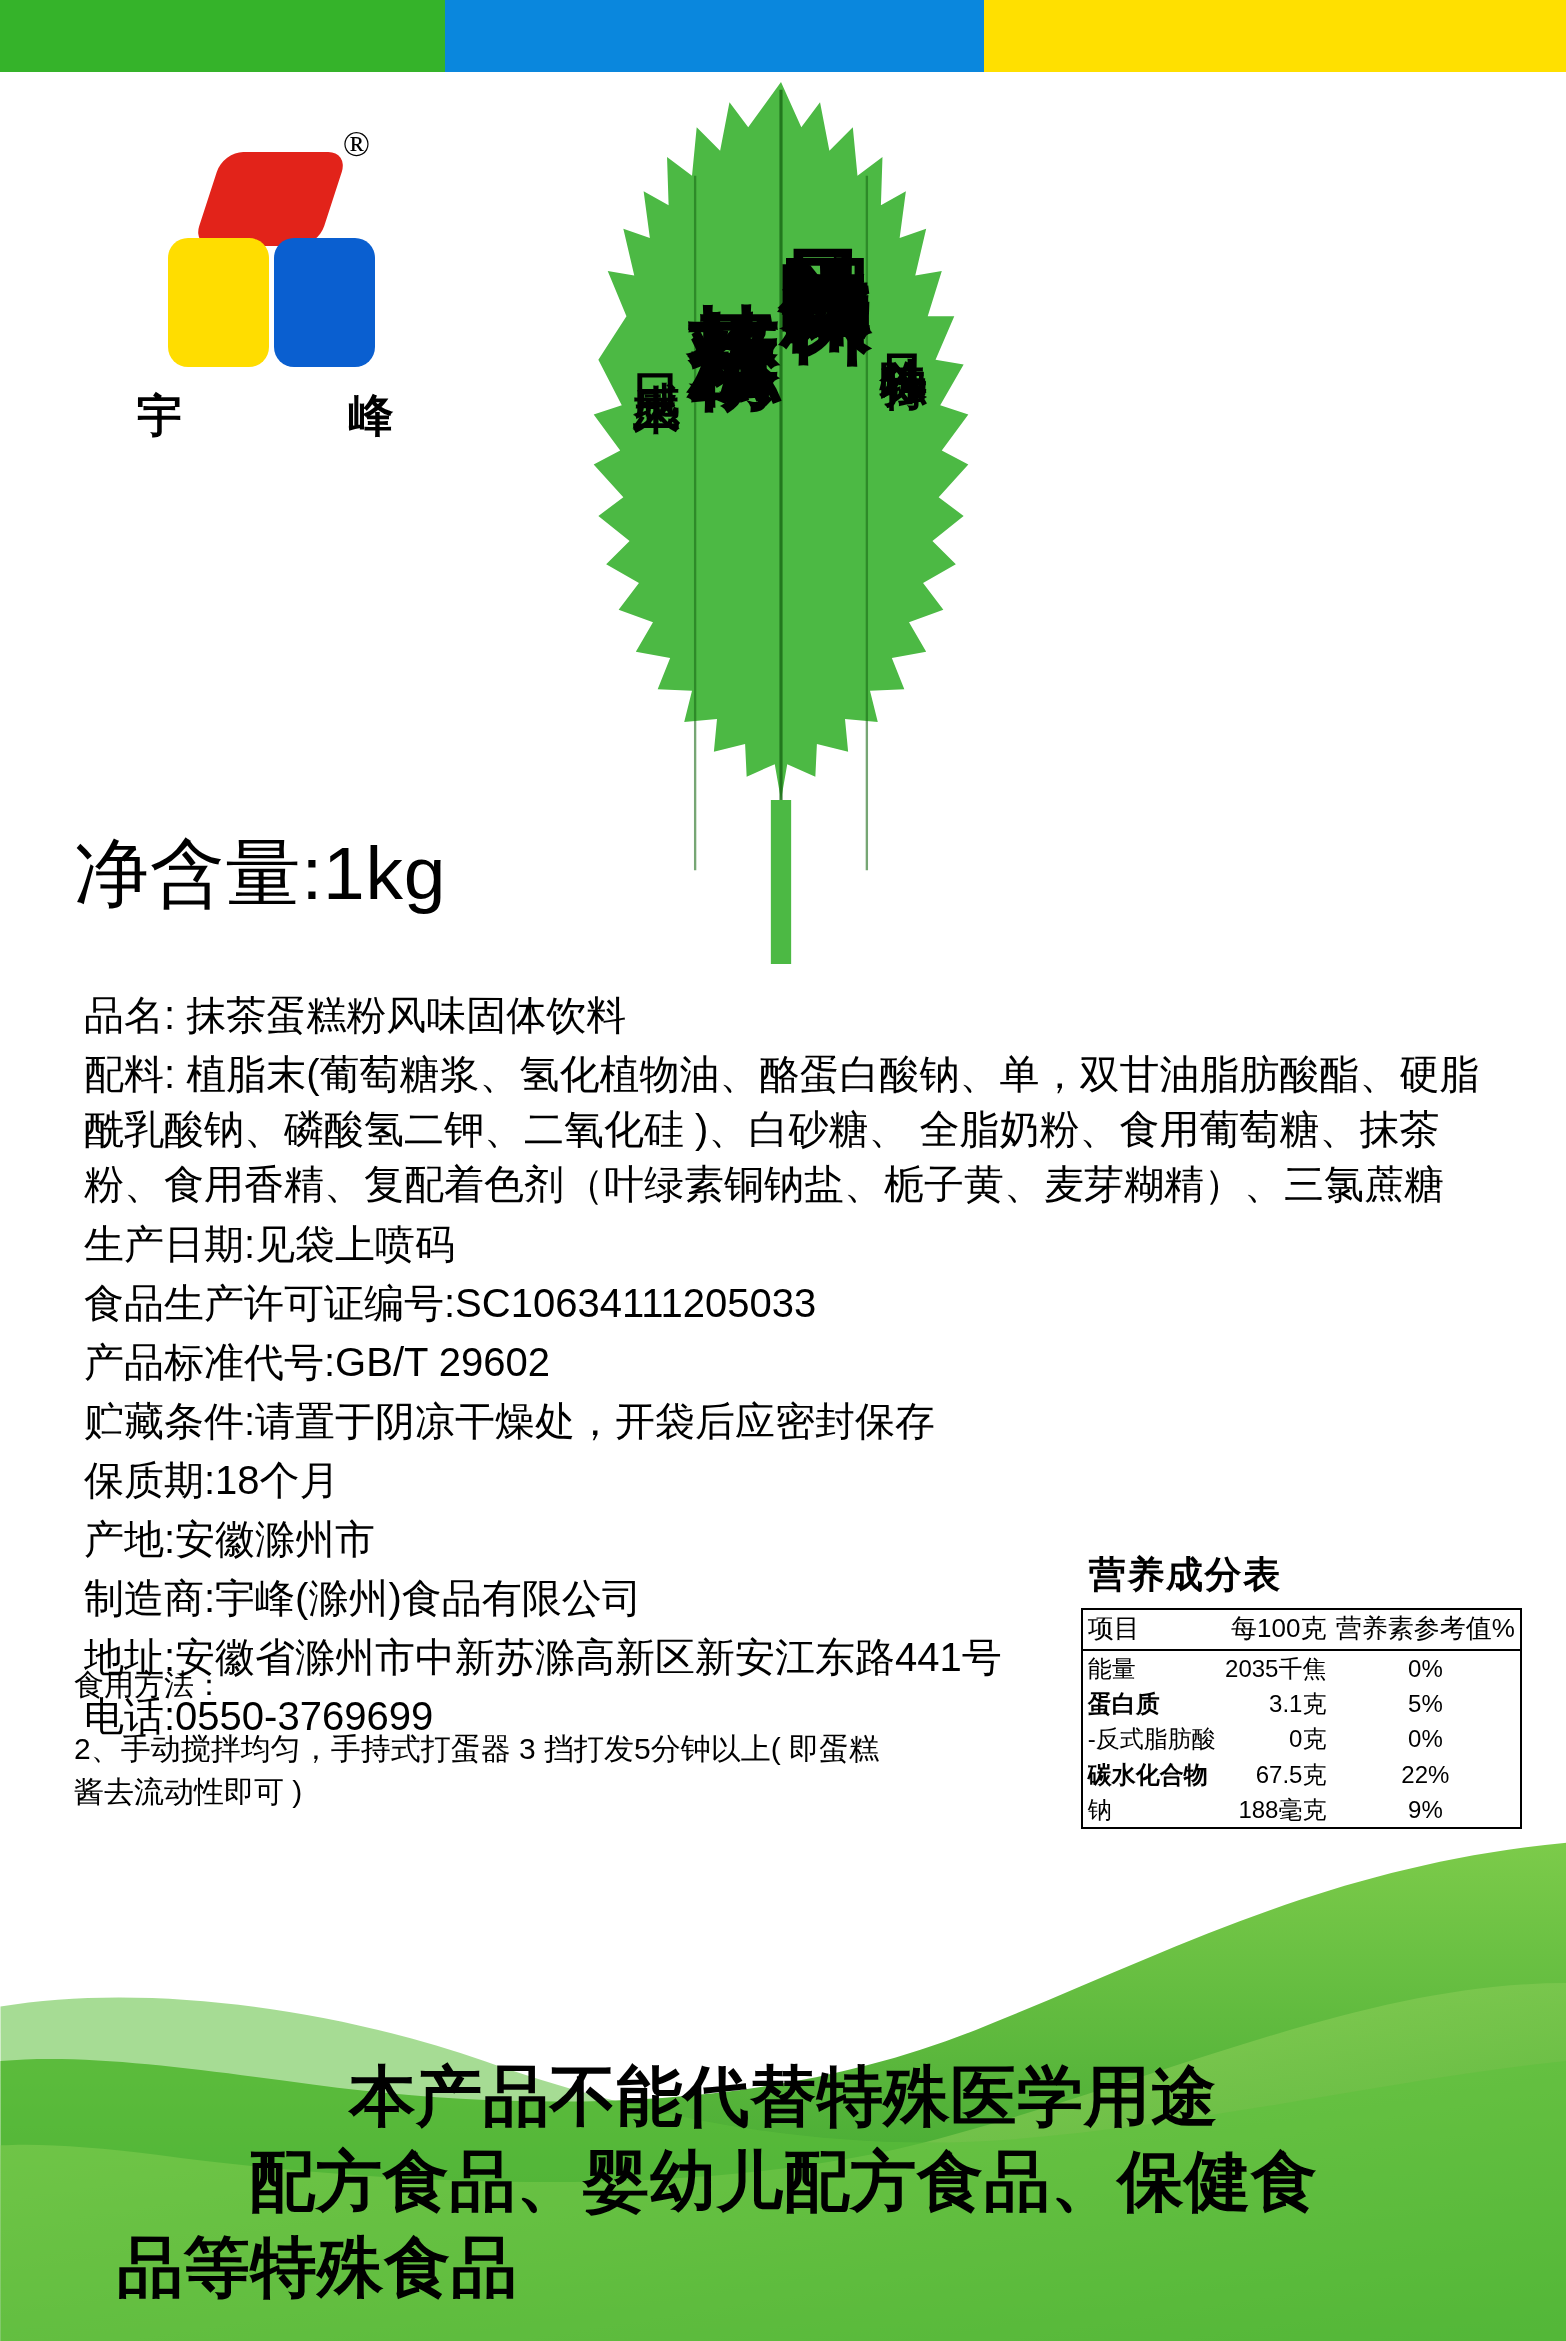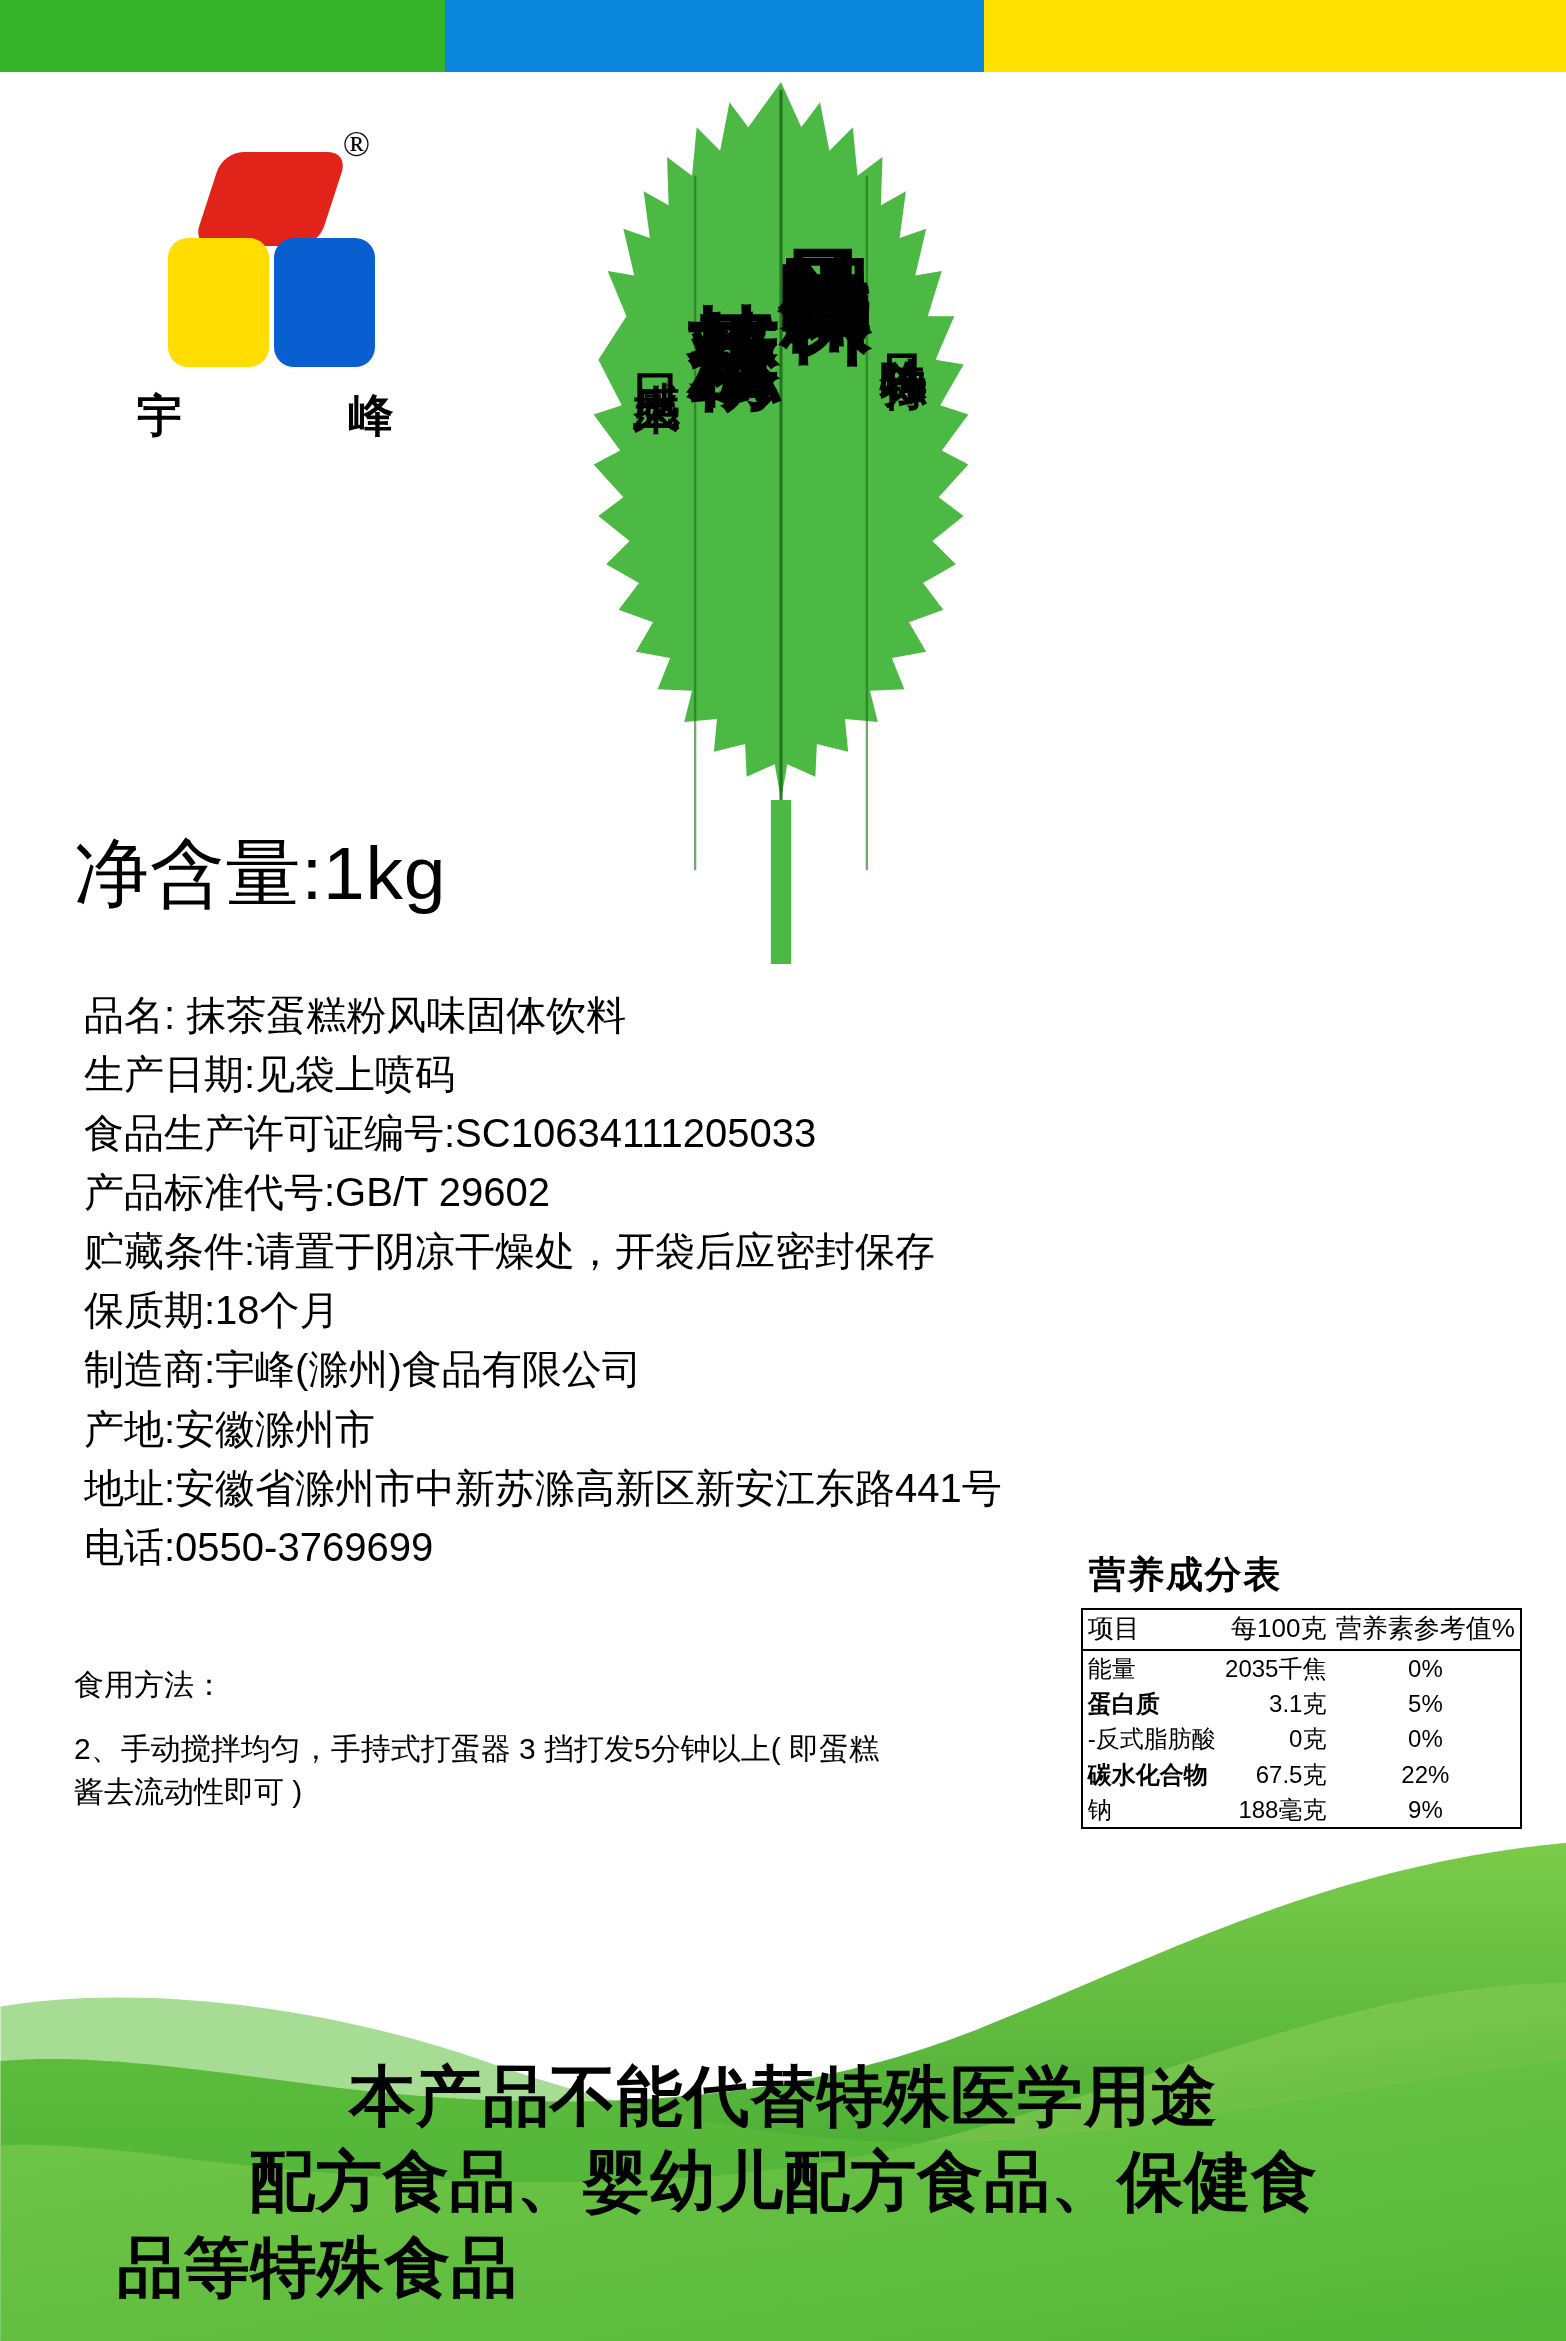--- a/index.html
+++ b/index.html
@@ -270,27 +270,28 @@
     <span class="vtext main">风味固体饮料</span>
     <span class="vtext main second">抹茶蛋糕粉</span>
     <span class="vtext side left">口感上乘</span>
   </div>
 </div>
 
 <div class="netweight">净含量:1kg</div>
 
 <div class="info">
   <div class="row">品名: 抹茶蛋糕粉风味固体饮料</div>
+  <div class="row ingredients">配料: 植脂末(葡萄糖浆、氢化植物油、酪蛋白酸钠、单，双甘油脂肪酸酯、硬脂酰乳酸钠、磷酸氢二钾、二氧化硅 )、白砂糖、 全脂奶粉、食用葡萄糖、抹茶粉、食用香精、复配着色剂（叶绿素铜钠盐、栀子黄、麦芽糊精）、三氯蔗糖</div>
   <div class="row">生产日期:见袋上喷码</div>
   <div class="row">食品生产许可证编号:SC10634111205033</div>
   <div class="row">产品标准代号:GB/T 29602</div>
   <div class="row">贮藏条件:请置于阴凉干燥处，开袋后应密封保存</div>
   <div class="row">保质期:18个月</div>
+  <div class="row">产地:安徽滁州市</div>
   <div class="row">制造商:宇峰(滁州)食品有限公司</div>
-  <div class="row">产地:安徽滁州市</div>
   <div class="row">地址:安徽省滁州市中新苏滁高新区新安江东路441号</div>
   <div class="row">电话:0550-3769699</div>
 </div>
 
 <div class="usage">
   <div class="u-head">食用方法：</div>
   <div>2、手动搅拌均匀，手持式打蛋器 3 挡打发5分钟以上( 即蛋糕酱去流动性即可 )</div>
 </div>
 
 <div class="nutri">

